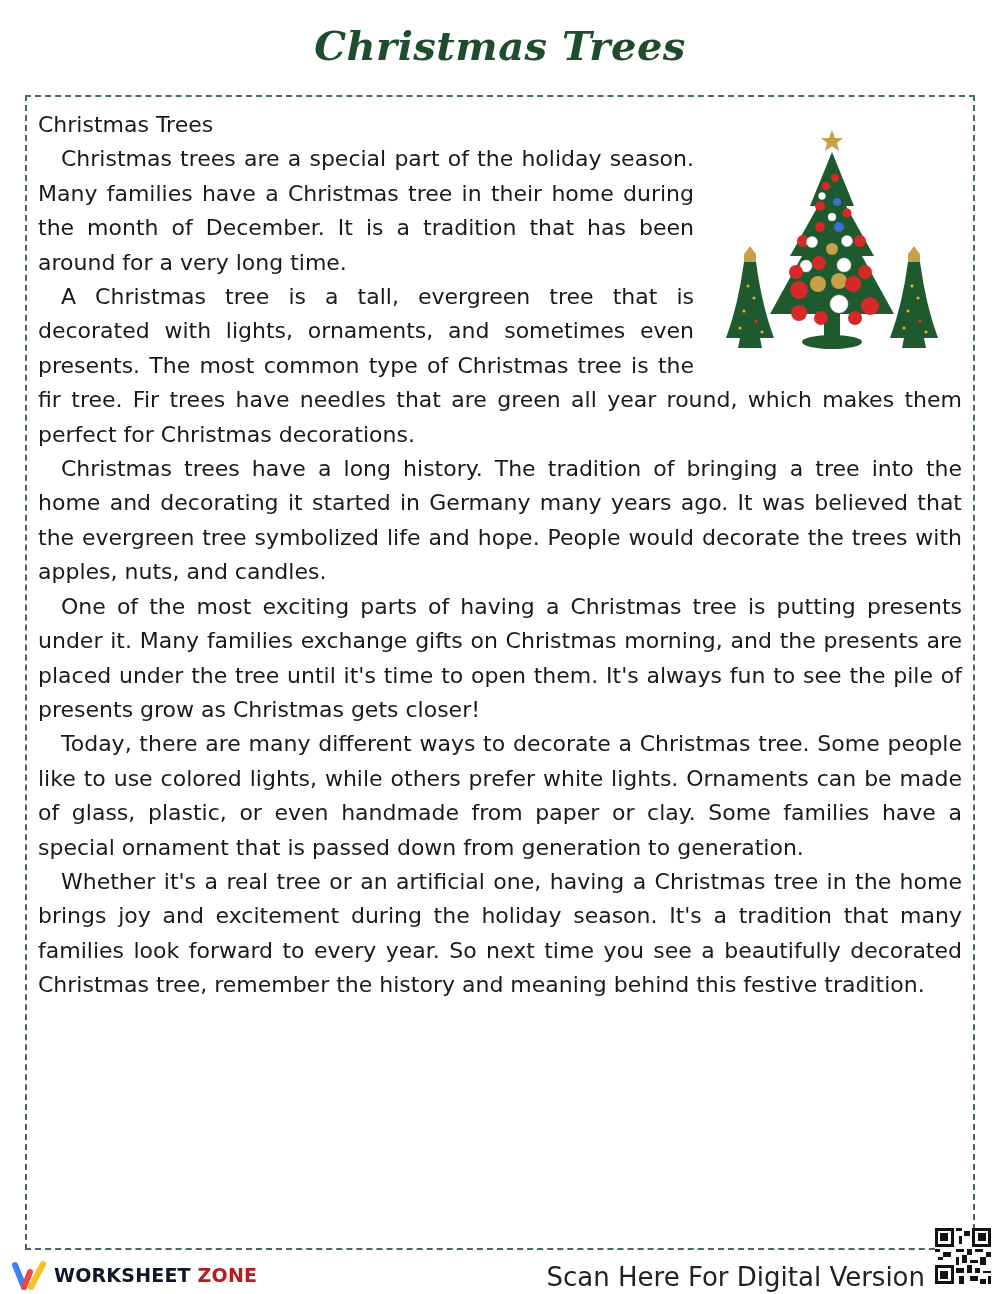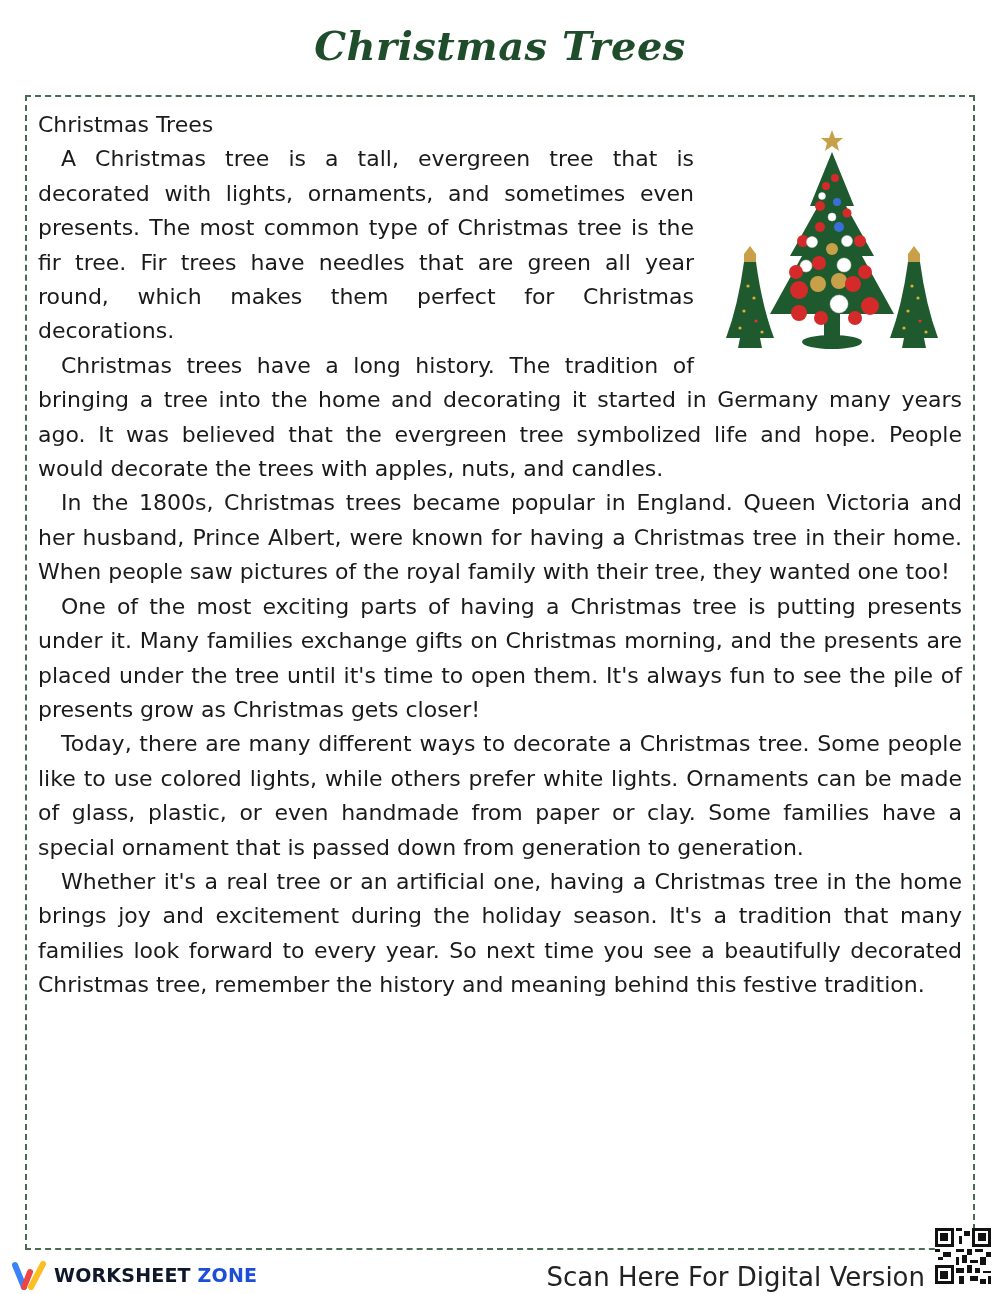--- a/index.html
+++ b/index.html
@@ -6,21 +6,21 @@
   body { width:1000px; height:1294px; position:relative; overflow:hidden; font-family:"DejaVu Sans", sans-serif; color:#1a1a1a; }
   .title { position:absolute; top:22px; left:0; width:1000px; text-align:center; font-family:"DejaVu Serif", serif; font-style:italic; font-weight:bold; font-size:40px; color:#1f4d2b; letter-spacing:0.5px; }
   .frame { position:absolute; left:25px; top:95px; width:950px; height:1155px; border:2px dashed #4a6b53; box-sizing:border-box; }
   .content { position:absolute; left:38px; top:108px; width:924px; font-size:22px; line-height:34.4px; text-align:justify; }
   .content p { margin:0; text-indent:23px; }
   .content .heading { margin:0; text-indent:0; text-align:left; }
   .tree-art { float:right; width:262px; height:250px; margin:8px -4px 0 10px; }
   .footer-logo { position:absolute; left:12px; top:1258px; height:34px; display:flex; align-items:center; }
   .logo-text { font-family:"DejaVu Sans", sans-serif; font-weight:bold; font-size:19px; margin-left:6px; letter-spacing:0.2px; }
   .logo-text .w1 { color:#0f172a; }
-  .logo-text .w2 { color:#1d4ed8; }
+  .logo-text .w2 { color:#b91c1c; }
   .scan-text { position:absolute; right:75px; top:1262px; font-size:26px; color:#222; font-family:"DejaVu Sans", sans-serif; }
   .qr { position:absolute; left:935px; top:1228px; width:56px; height:56px; background:#fff; }
 </style>
 </head>
 <body>
 
 <div class="title">Christmas Trees</div>
 
 <div class="frame"></div>
 
@@ -76,23 +76,23 @@
     <circle cx="135" cy="165" r="8" fill="#c9a04a"></circle>
     <circle cx="149" cy="168" r="8" fill="#d42a2a"></circle>
     <circle cx="95" cy="174" r="9" fill="#d42a2a"></circle>
     <circle cx="135" cy="188" r="9" fill="#fff" stroke="#ddd" stroke-width="0.5"></circle>
     <circle cx="166" cy="190" r="9" fill="#d42a2a"></circle>
     <circle cx="95" cy="197" r="8" fill="#d42a2a"></circle>
     <circle cx="117" cy="202" r="7" fill="#d42a2a"></circle>
     <circle cx="151" cy="202" r="7" fill="#d42a2a"></circle>
   </svg>
   <p class="heading">Christmas Trees</p>
+  <p>Christmas trees are a special part of the holiday season. Many families have a Christmas tree in their home during the month of December. It is a tradition that has been around for a very long time.</p>
   <p>A Christmas tree is a tall, evergreen tree that is decorated with lights, ornaments, and sometimes even presents. The most common type of Christmas tree is the fir tree. Fir trees have needles that are green all year round, which makes them perfect for Christmas decorations.</p>
   <p>Christmas trees have a long history. The tradition of bringing a tree into the home and decorating it started in Germany many years ago. It was believed that the evergreen tree symbolized life and hope. People would decorate the trees with apples, nuts, and candles.</p>
-  <p>In the 1800s, Christmas trees became popular in England. Queen Victoria and her husband, Prince Albert, were known for having a Christmas tree in their home. When people saw pictures of the royal family with their tree, they wanted one too!</p>
   <p>One of the most exciting parts of having a Christmas tree is putting presents under it. Many families exchange gifts on Christmas morning, and the presents are placed under the tree until it's time to open them. It's always fun to see the pile of presents grow as Christmas gets closer!</p>
   <p>Today, there are many different ways to decorate a Christmas tree. Some people like to use colored lights, while others prefer white lights. Ornaments can be made of glass, plastic, or even handmade from paper or clay. Some families have a special ornament that is passed down from generation to generation.</p>
   <p>Whether it's a real tree or an artificial one, having a Christmas tree in the home brings joy and excitement during the holiday season. It's a tradition that many families look forward to every year. So next time you see a beautifully decorated Christmas tree, remember the history and meaning behind this festive tradition.</p>
 </div>
 
 <div class="footer-logo">
   <svg width="36" height="30" viewBox="0 0 36 30" xmlns="http://www.w3.org/2000/svg">
     <path d="M3,5 L12,27" stroke="#3b82f6" stroke-width="6" stroke-linecap="round"></path>
     <path d="M12,27 L18,12" stroke="#ef4444" stroke-width="6" stroke-linecap="round"></path>
     <path d="M19,27 L31,4" stroke="#fbbf24" stroke-width="6" stroke-linecap="round"></path>

